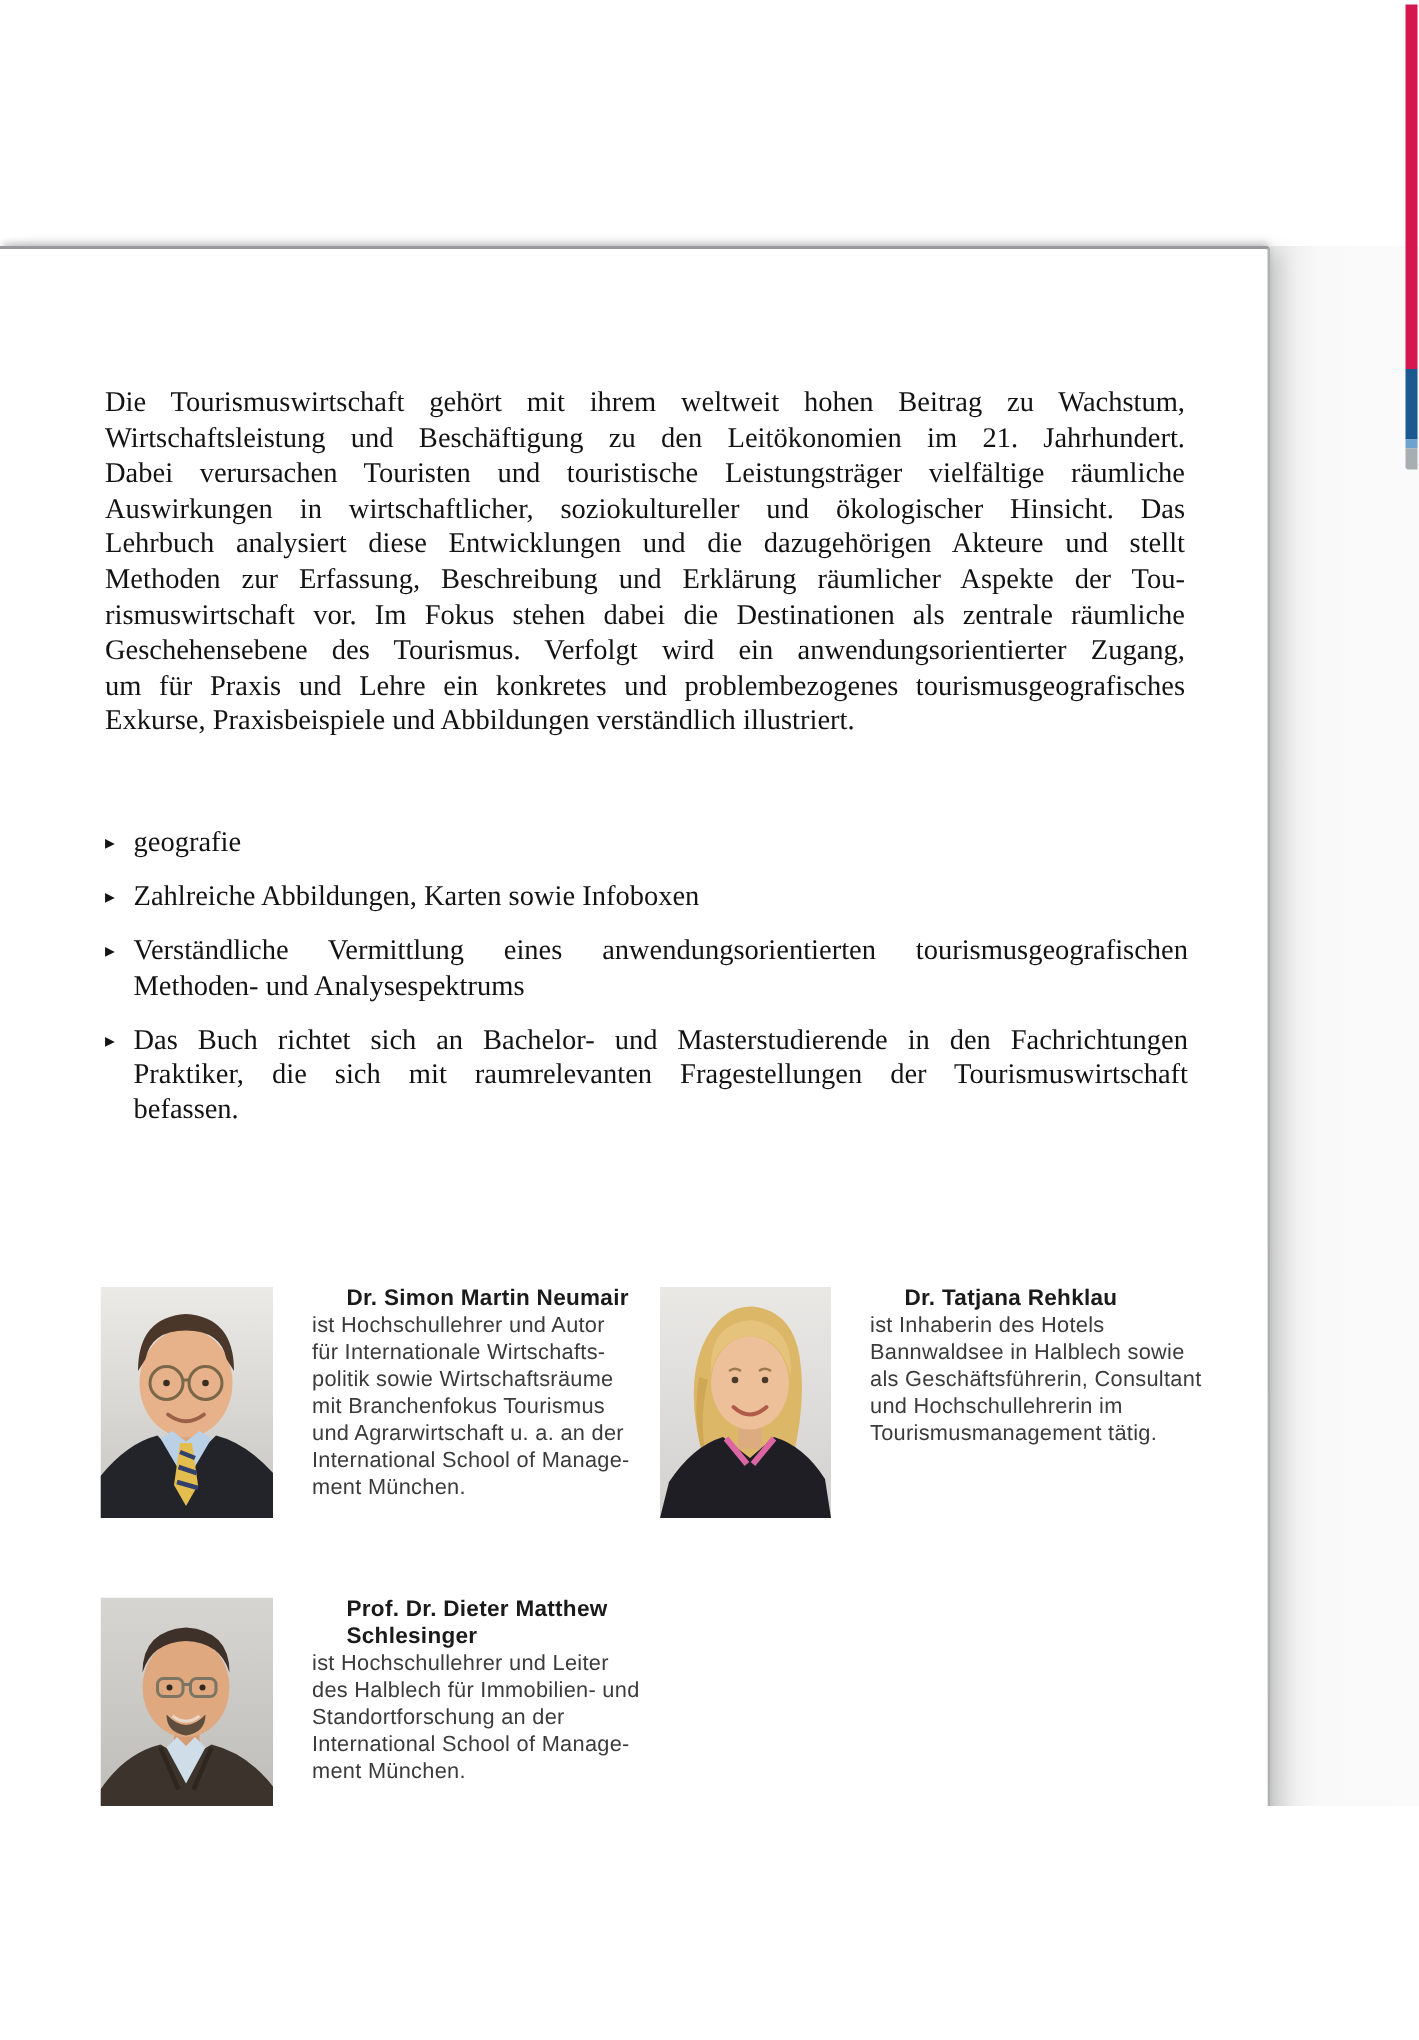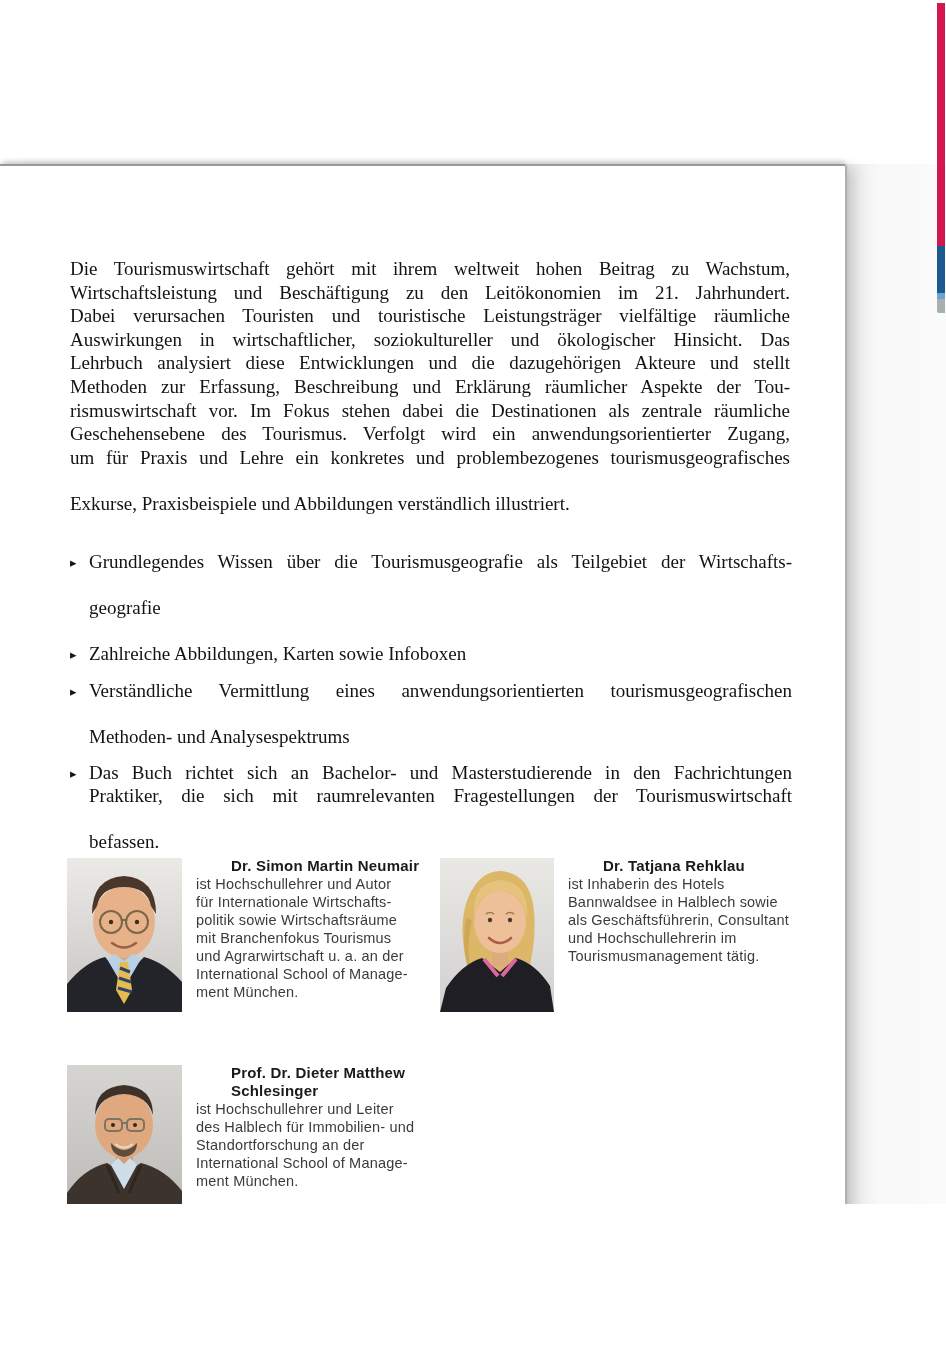--- a/index.html
+++ b/index.html
@@ -19,40 +19,40 @@
   .seg-pink{height:243px;background:#d6164f;}
   .seg-blue{height:47px;background:#1a5a90;}
   .seg-lblue{height:6px;background:#6fa3cf;}
   .seg-gray{height:14px;background:#a9aeb0;border-bottom-left-radius:2px;}
 
   
   .para{position:absolute;left:70px;top:257px;width:720px;
         font-family:"Liberation Serif","DejaVu Serif",serif;
         font-size:19px;line-height:23.6px;color:#131313;}
   .lines-justify .jline{text-align:justify;text-align-last:justify;white-space:normal;}
-  .lines-justify .jline:last-child{text-align-last:left;margin-top:23px;}
+  .lines-justify .jline:last-child{text-align-last:left;}
 
   .bullets{position:absolute;left:70px;top:550px;width:722px;margin:0;padding:0;list-style:none;
         font-family:"Liberation Serif","DejaVu Serif",serif;
         font-size:19px;line-height:23.2px;color:#131313;}
   .bullets li{position:relative;padding-left:19px;margin:0 0 13px 0;}
   .bullets .marker{position:absolute;left:0;top:1px;font-size:13px;color:#141414;
         font-family:"DejaVu Sans",sans-serif;}
 
   
   .photo{position:absolute;display:block;}
   .p1{left:67px;top:858px;}
   .p2{left:440px;top:858px;}
   .p3{left:67px;top:1065px;}
   .ainfo{position:absolute;width:248px;}
   .i1{left:196px;top:857px;}
   .i2{left:568px;top:857px;}
   .i3{left:196px;top:1064px;}
   .aname{font-size:15px;font-weight:bold;line-height:18px;color:#1a1a1a;letter-spacing:.2px;margin-left:35px;}
-  .abio{font-size:14.5px;line-height:18px;color:#3b3b3b;letter-spacing:.2px;}
+  .abio{font-size:14.5px;line-height:18px;color:#3b3b3b;letter-spacing:.2px;margin-left:12px;}
 
   
   .barcode{position:absolute;left:78px;top:1245px;}
   .website{position:absolute;left:258px;top:1241px;font-size:14px;font-weight:bold;color:#161616;letter-spacing:.2px;}
   .isbn{position:absolute;left:258px;top:1269px;font-size:18.5px;color:#2e2e2e;letter-spacing:.4px;text-align:center;}
 </style>
 </head>
 <body>
 
 <div class="cover">
@@ -77,21 +77,20 @@
       <div class="jline">rismuswirtschaft vor. Im Fokus stehen dabei die Destinationen als zentrale räumliche</div>
       <div class="jline">Geschehensebene des Tourismus. Verfolgt wird ein anwendungsorientierter Zugang,</div>
       <div class="jline">um für Praxis und Lehre ein konkretes und problembezogenes tourismusgeografisches</div>
       <div class="jline">Exkurse, Praxisbeispiele und Abbildungen verständlich illustriert.</div>
     </div>
 
   <ul class="bullets">
     <li>
       <span class="marker">▸</span>
       <div class="lines-justify">
-          <div class="jline">Grundlegendes Wissen über die Tourismusgeografie als Teilgebiet der Wirtschafts-</div>
           <div class="jline">geografie</div>
         </div>
     </li>
     <li>
       <span class="marker">▸</span>
       <div class="lines-justify">
           <div class="jline">Zahlreiche Abbildungen, Karten sowie Infoboxen</div>
         </div>
     </li>
     <li>

